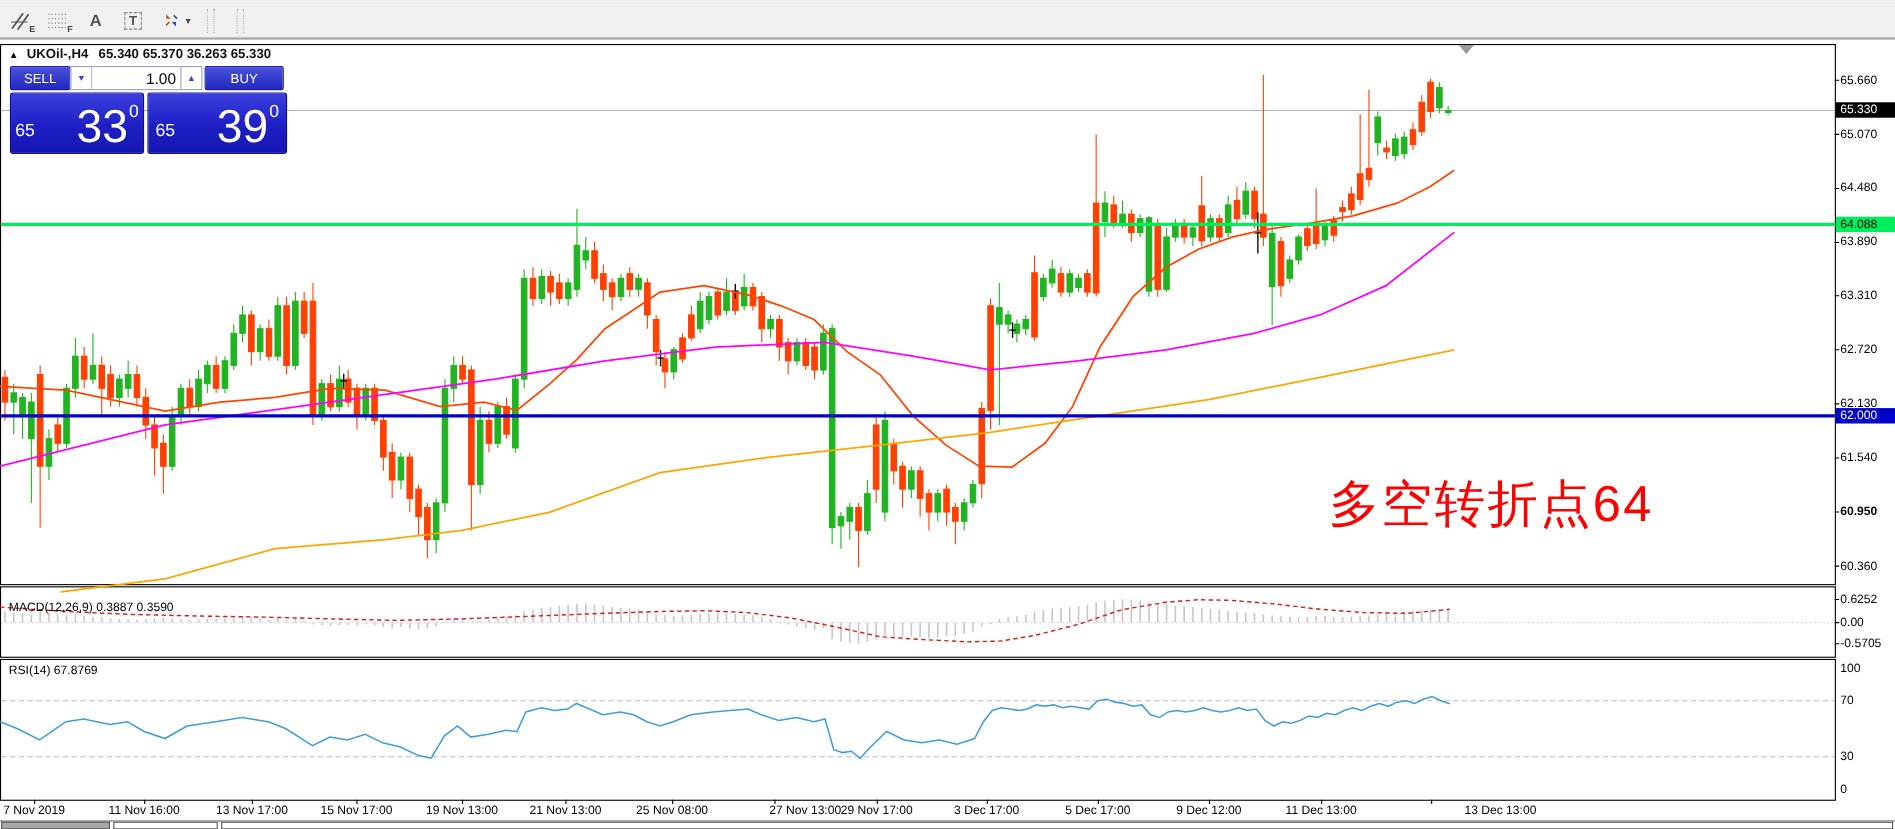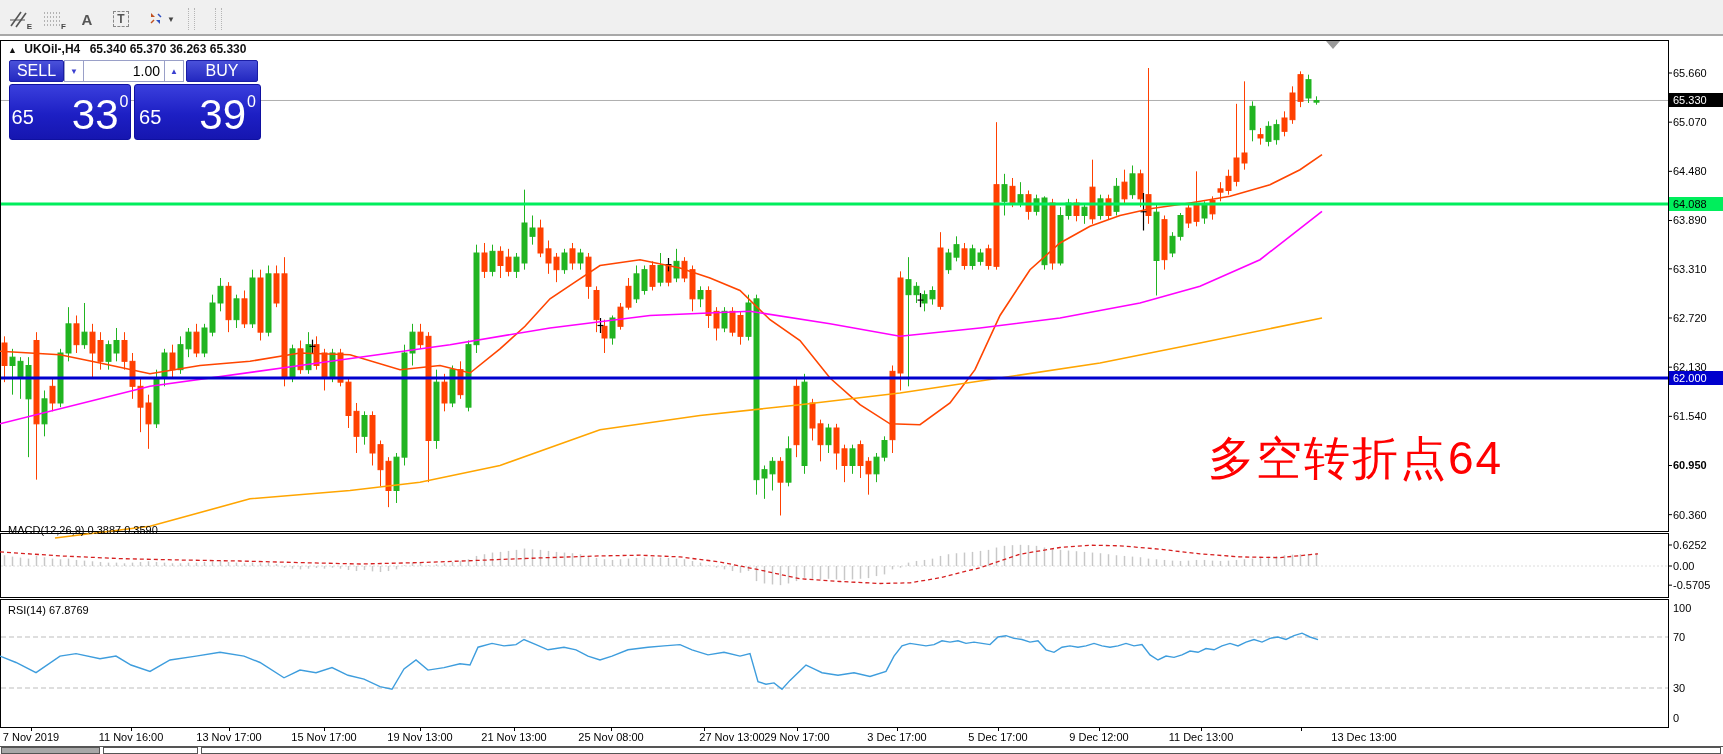--- a/index.html
+++ b/index.html
@@ -19,37 +19,37 @@
   .caret{font-size:8px;color:#444;margin-left:2px;}
   
   #chart-svg{position:absolute;left:0;top:0;}
   
   .quote{position:absolute;left:8px;top:42px;font-size:12px;font-weight:bold;color:#111;}
   .quote .tri{font-size:9px;margin-right:4px;}
   .quote .vals{font-weight:bold;margin-left:6px;}
   
   .trade{position:absolute;left:9px;top:60px;width:252px;}
   .trow1{display:flex;height:22px;}
-  .btn-small{background:linear-gradient(#4a51da,#2328c0);color:#fff;font-size:16px;
+  .btn-small{background:linear-gradient(#4a51da,#2328c0);color:#fff;font-size:12px;
              display:flex;align-items:center;justify-content:center;border:1px solid #1a1da5;
              border-radius:2px;cursor:pointer;}
   .sellb{width:53px;}
   .buyb{width:70px;margin-left:2px;}
   .spin{width:18px;background:#fff;border:1px solid #9aa0c8;display:flex;align-items:center;
         justify-content:center;font-size:8px;color:#3a3fd0;cursor:pointer;}
   .vol{width:72px;border:1px solid #9aa0c8;border-left:none;border-right:none;
        font-size:14px;text-align:right;padding:0 4px;color:#000;outline:none;
        font-family:"Liberation Sans",sans-serif;}
   .trow2{display:flex;margin-top:2px;height:56px;}
   .pricebox{background:linear-gradient(#3a3fdd 0%,#1d1fc4 55%,#1616b0 100%);border:1px solid #0f10a0;
             border-radius:3px;color:#fff;display:flex;align-items:flex-end;justify-content:center;
             padding-bottom:6px;cursor:pointer;}
   .pb-left{width:120px;margin-right:3px;}
   .pb-right{width:125px;}
-  .p-small{font-size:20px;margin-right:2px;margin-bottom:4px;}
+  .p-small{font-size:16px;margin-right:2px;margin-bottom:4px;}
   .p-big{font-size:42px;line-height:36px;font-weight:normal;margin-left:36px;}
   .p-sup{font-size:16px;margin-left:1px;margin-bottom:22px;}
   
   .ind-label{position:absolute;left:8px;font-size:11px;color:#000;}
   
   .annotation{position:absolute;left:1208px;top:428px;font-size:46px;letter-spacing:2px;
               font-family:"Liberation Sans",sans-serif;white-space:nowrap;}
   
   .ax-label{position:absolute;left:1673px;width:50px;font-size:11px;color:#000;}
   .ax-badge{position:absolute;left:1669px;width:52px;font-size:11px;padding:1px 0 1px 4px;}
@@ -677,21 +677,21 @@
       <span class="p-sup">0</span>
     </div>
     <div class="pricebox pb-right">
       <span class="p-small">65</span>
       <span class="p-big">39</span>
       <span class="p-sup">0</span>
     </div>
   </div>
 </div>
 
-<div class="ind-label" style="top:524px;">MACD(12,26,9) 0.3887 0.3590</div>
+<div class="ind-label" style="top:546px;">MACD(12,26,9) 0.3887 0.3590</div>
 <div class="ind-label" style="top:604px;">RSI(14) 67.8769</div>
 
 <div class="annotation" id="annotation" style="color: rgb(255, 0, 0);">多空转折点64</div>
 
 <div id="axis-labels">
     <div class="ax-label" style="top: 67px;">65.660</div>
     <div class="ax-label" style="top: 116.166px;">65.070</div>
     <div class="ax-label" style="top: 165.333px;">64.480</div>
     <div class="ax-label" style="top: 214.499px;">63.890</div>
     <div class="ax-label" style="top: 262.833px;">63.310</div>

